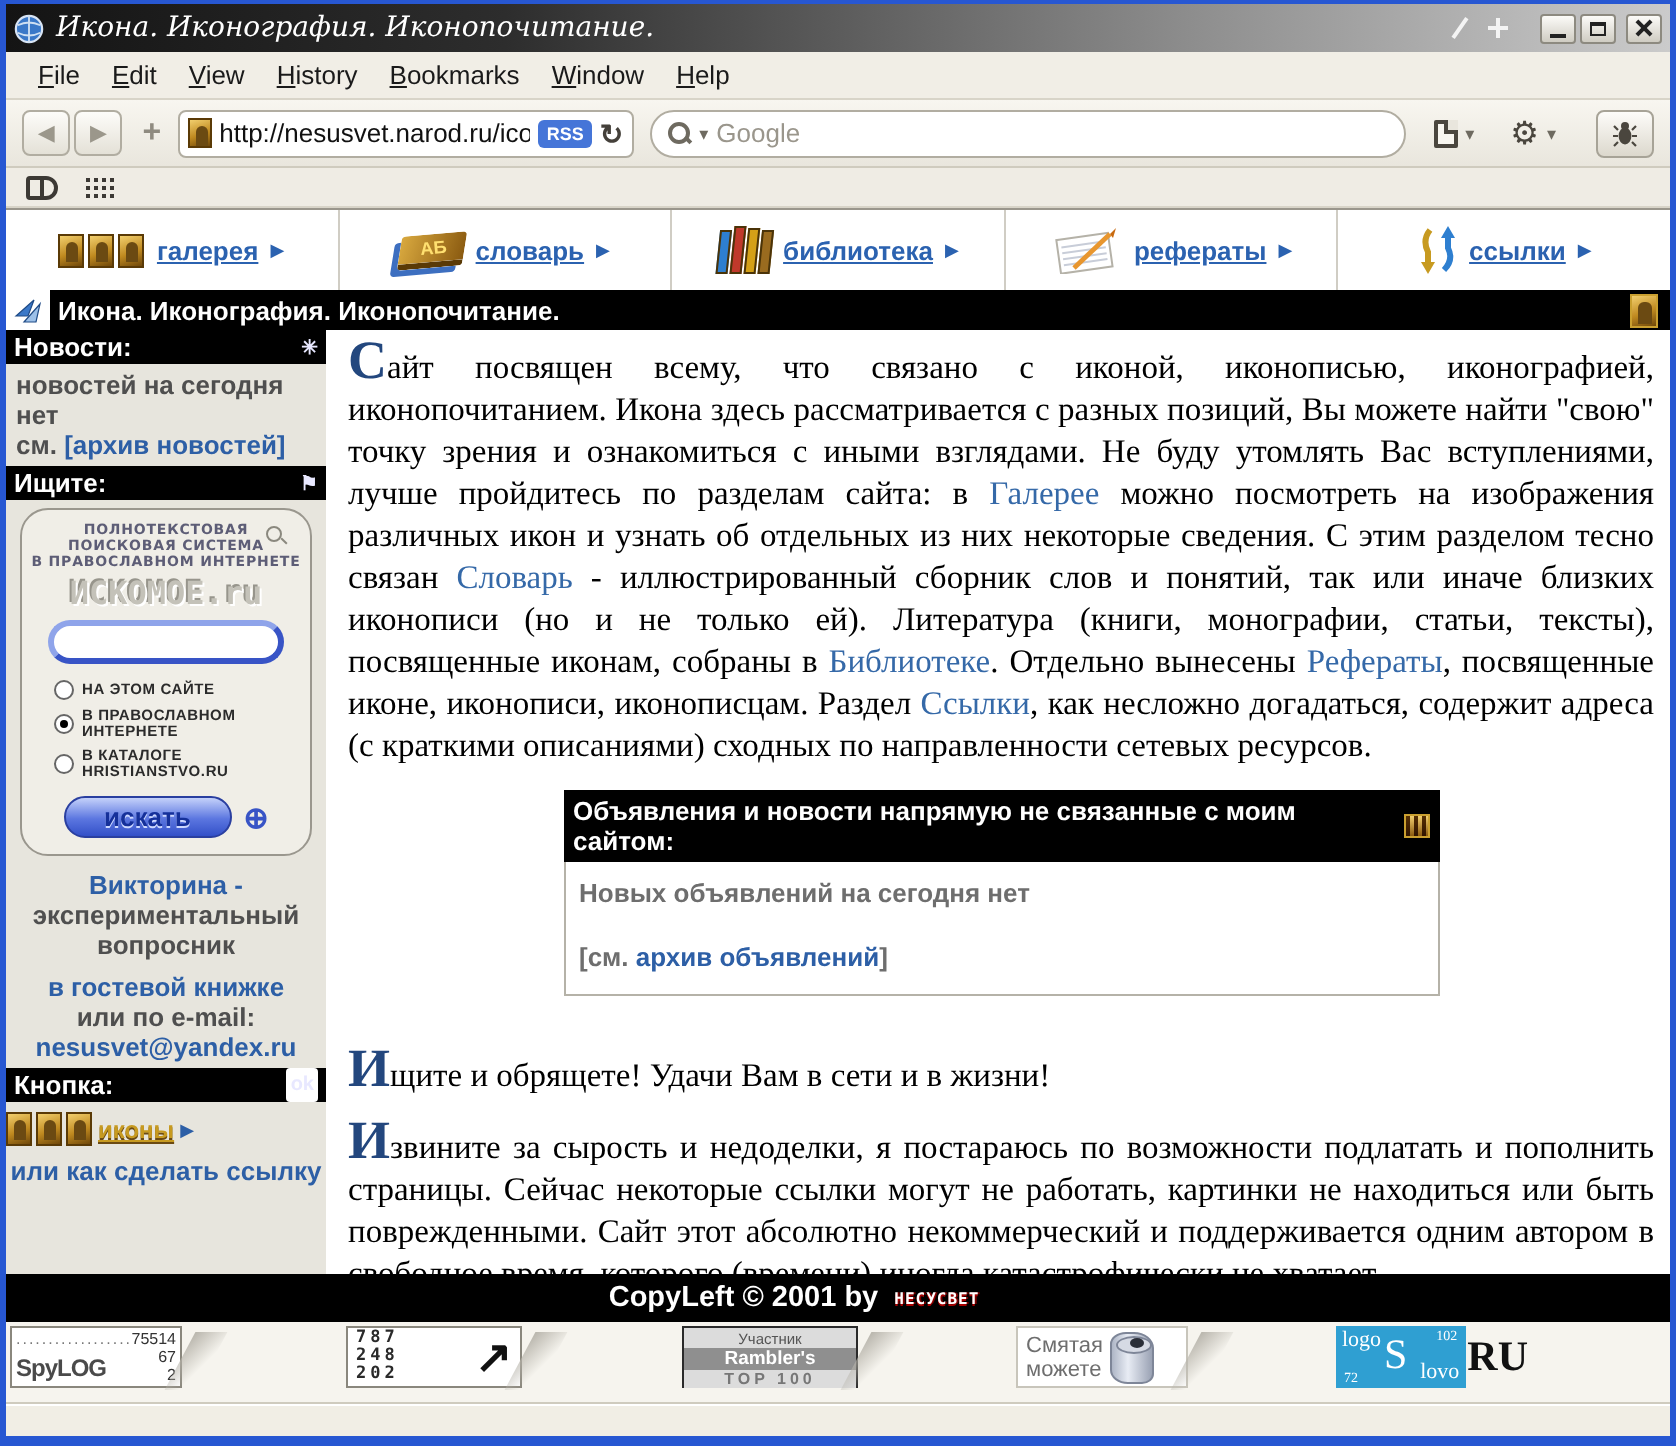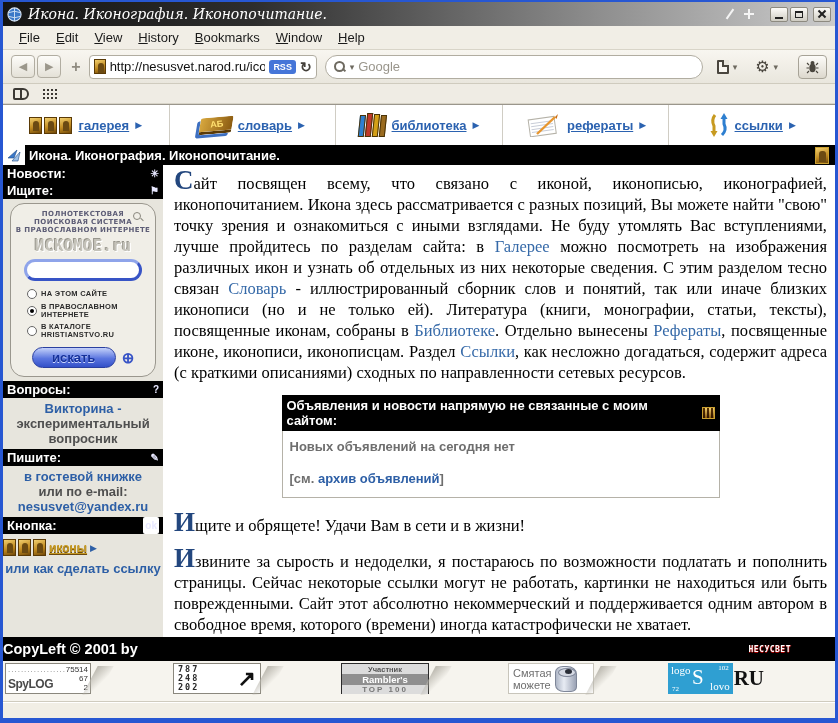--- a/index.html
+++ b/index.html
@@ -162,55 +162,55 @@
     text-shadow:0 1px 0 #6b4a12; }
   .btn-banner .arr { color:#2d5fa6; font-size:9px; }
 
   
   .main { flex:1; background:#fff; padding:5px 8px 0 11px; overflow:hidden; }
   .para { font-family:"Liberation Serif", serif; font-size:16.5px; line-height:21px;
     text-align:justify; color:#000; margin-bottom:12px; }
   .para .tlink { color:#3569a8; }
   .dropcap { font-size:27px; line-height:20px; color:#23477e; font-weight:bold; }
 
-  .announce { width:438px; margin:2px auto 14px; }
+  .announce { width:438px; margin:2px auto 26px; }
   .announce-head { background:#000; color:#fff; font-weight:bold; font-size:13px;
     padding:3px 5px; display:flex; align-items:center; }
   .an-gold { width:13px; height:12px; margin-left:auto; border:1px solid #caa030;
     background:linear-gradient(#f2cf6e,#8a5a10),
                repeating-linear-gradient(90deg,#5a3a06 0 2px,transparent 2px 4px); background-blend-mode:multiply; }
   .announce-body { border:1px solid #b5b2a8; border-top:none; background:#fff; padding:8px 7px 10px;
     font-size:13px; font-weight:bold; color:#6e6e6e; line-height:16px; }
   .announce-link { margin-top:16px; }
   .announce-link .tlink { color:#2d5fa6; }
 
   
   .footerbar { height:24px; flex:0 0 24px; background:#000; display:flex; align-items:center;
-    justify-content:space-between; padding-right:44px; gap:8px; }
+    justify-content:center; padding-right:44px; gap:8px; }
   .copyleft { color:#fff; font-weight:bold; font-size:14.5px; }
   .nesusvet-logo { color:#fff; font-family:"DejaVu Sans Mono", monospace; font-size:8px;
     font-weight:bold; letter-spacing:.5px; text-shadow:0 1px 0 #a00, 1px 0 0 #700; }
 
   .bannerrow { height:40px; flex:0 0 40px; background:#f6f4ee; position:relative; }
   .banner { position:absolute; top:2px; height:31px; background:#fff; border:1px solid #8a877d; }
   .b-shadow::after { content:""; position:absolute; right:-16px; top:2px; width:16px; height:29px;
     background:linear-gradient(115deg,#b9b6ad 0%,rgba(185,182,173,0) 70%); transform:skewX(-28deg); }
   .spylog { left:2px; width:86px; font-size:8px; color:#333; padding:1px 2px; }
   .spylog .dotline { display:flex; justify-content:space-between; align-items:flex-end; }
   .spylog .dots { overflow:hidden; white-space:nowrap; color:#777; letter-spacing:1px; }
   .spylog .row2 { display:flex; justify-content:space-between; }
   .spylog .logo { font-size:12px; font-weight:bold; color:#4a4a4a; margin-top:3px; letter-spacing:-.5px; }
   .spylog .nums { text-align:right; line-height:9px; }
   .counterbox { left:170px; width:88px; display:flex; align-items:center; padding:2px 4px; }
   .counterbox .lcd { font-family:"DejaVu Sans Mono", monospace; font-weight:bold; font-size:8.5px;
     line-height:9px; letter-spacing:2px; color:#2a2a2a; }
   .counterbox .uparrow { margin-left:auto; font-size:22px; font-weight:bold; color:#111; line-height:22px; }
   .rambler { left:338px; width:88px; border:1px solid #2a2a2a; display:flex; flex-direction:column; }
   .rambler div { text-align:center; }
-  .rambler .r1 { background:#dcdcdc; color:#555; font-size:7.5px; font-weight:bold; flex:1; padding-top:1px; }
+  .rambler .r1 { background:#dcdcdc; color:#555; font-size:7.5px; font-weight:normal; flex:1; padding-top:1px; }
   .rambler .r2 { background:#8f8f8f; color:#fff; font-size:9.5px; font-weight:bold; flex:1; }
   .rambler .r3 { background:#dcdcdc; color:#777; font-size:8px; font-weight:bold; letter-spacing:2px; flex:1; }
   .banka { left:505px; width:86px; border-color:#c8c5bb; display:flex; align-items:center; padding:2px 4px; gap:4px; }
   .banka .txt { color:#6e6e6e; font-size:11px; line-height:12px; }
   .can { width:22px; height:26px; background:linear-gradient(90deg,#aeb6c6,#e8ecf4 40%,#9aa2b4);
     border-radius:8px 10px 6px 9px / 6px 8px 5px 7px; position:relative; border:1px solid #7e8698; }
   .can::before { content:""; position:absolute; left:2px; top:1px; width:16px; height:7px;
     border-radius:50%; background:#d6dae4; border:1px solid #7e8698; }
   .can::after { content:""; position:absolute; left:9px; top:2px; width:7px; height:5px;
     border-radius:50%; background:#2a2e38; }
@@ -376,20 +376,24 @@
       <span class="ph-title">Икона. Иконография. Иконопочитание.</span>
       <span class="ph-gold"></span>
     </div>
 
     <div class="columns">
 
       <div class="sidebar">
         <div class="sb-bar">
           <span>Новости:</span>
           <span class="sb-ico">✳</span>
+        </div>
+        <div class="sb-text">
+          <div>новостей на сегодня нет</div>
+          <div><span>см. </span><a class="tlink">[архив новостей]</a></div>
         </div>
 
         <div class="sb-bar">
           <span>Ищите:</span>
           <span class="sb-ico">⚑</span>
         </div>
 
         <div class="widget">
           <div class="w-cap">ПОЛНОТЕКСТОВАЯ</div>
           <div class="w-cap">ПОИСКОВАЯ СИСТЕМА</div>
@@ -412,30 +416,22 @@
               <span class="radio-circle"></span>
               <span>В КАТАЛОГЕ HRISTIANSTVO.RU</span>
             </div>
           </div>
           <div class="w-actions">
             <span class="w-submit">искать</span>
             <span class="w-plus">⊕</span>
           </div>
         </div>
 
-        <div class="sb-bar">
-          <span>Вопросы:</span>
-          <span class="sb-ico sb-ico-q">?</span>
-        </div>
         <div class="sb-center"><a class="tlink">Викторина -</a><span> экспериментальный вопросник</span></div>
 
-        <div class="sb-bar">
-          <span>Пишите:</span>
-          <span class="sb-ico">✎</span>
-        </div>
         <div class="sb-center">
           <a class="tlink">в гостевой книжке</a><br>
           <span>или по e-mail:</span><br>
           <a class="tlink">nesusvet@yandex.ru</a>
         </div>
 
         <div class="sb-bar">
           <span>Кнопка:</span>
           <span class="sb-ico sb-ico-ok">ok</span>
         </div>

